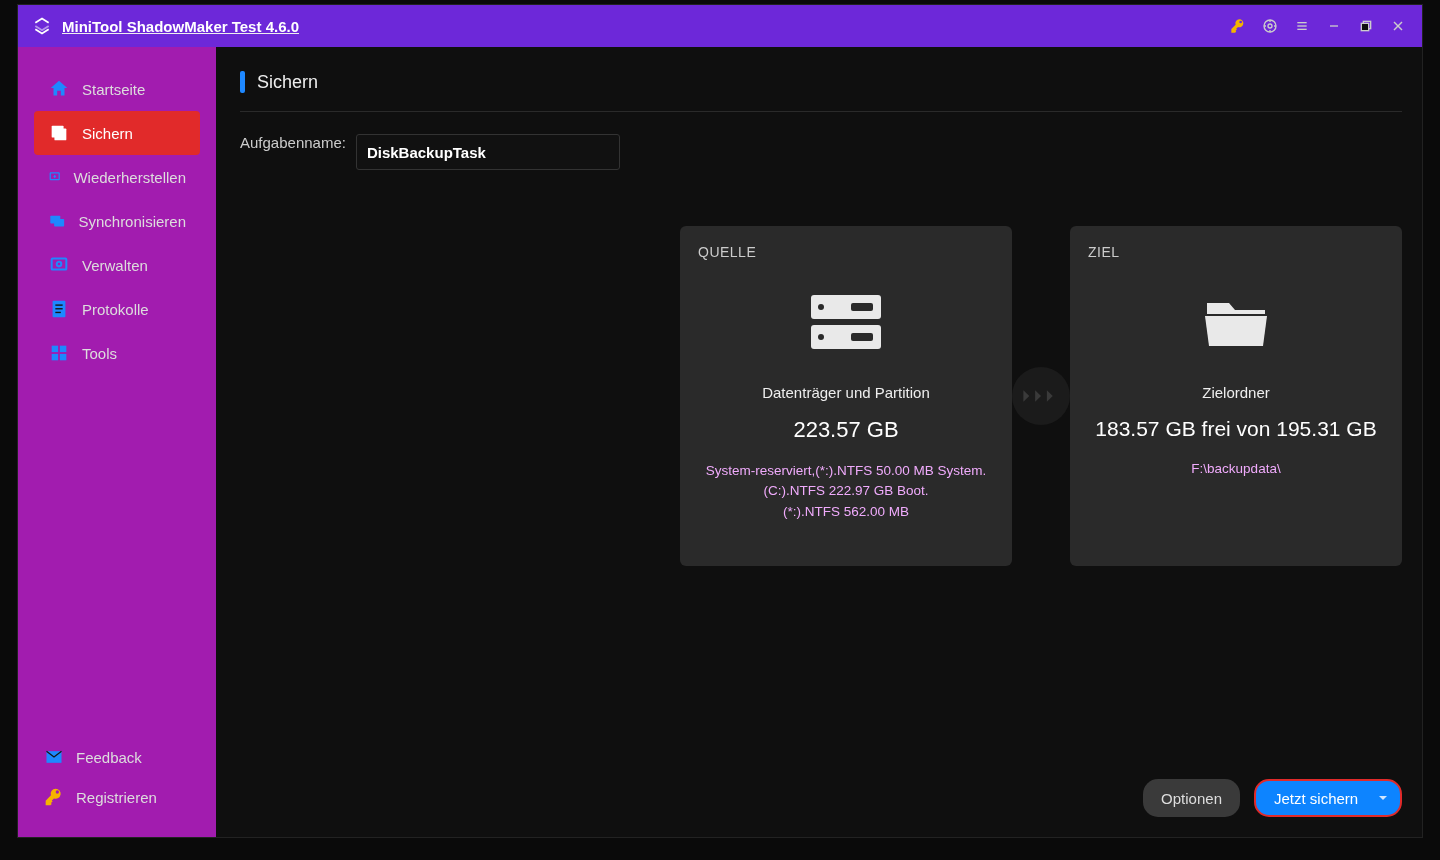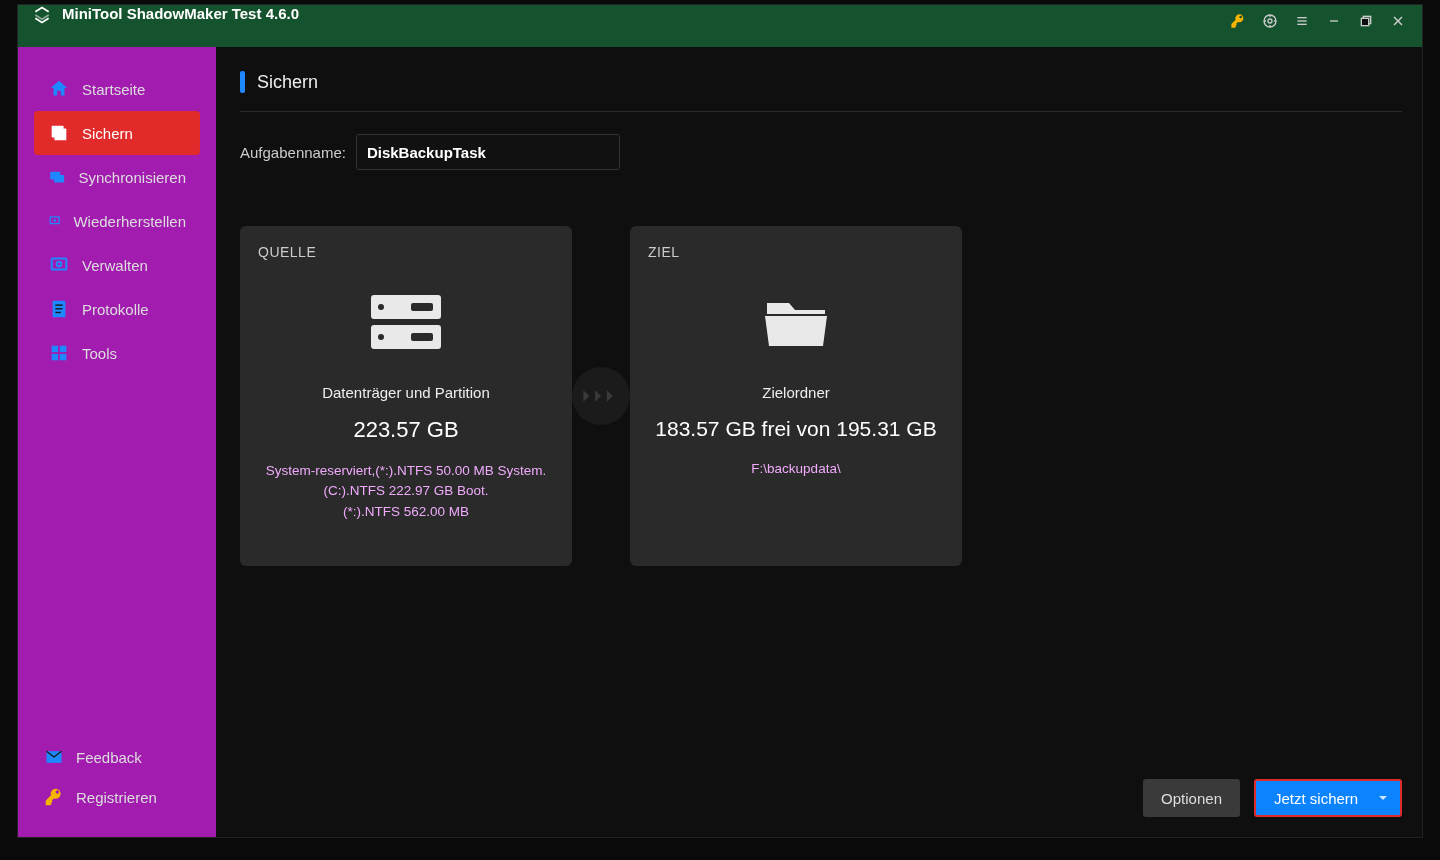--- a/index.html
+++ b/index.html
@@ -1,19 +1,19 @@
 <!DOCTYPE html>
 <html><head>
 <meta charset="utf-8">
 <style>
   * { box-sizing: border-box; margin: 0; padding: 0; }
   html, body { width: 1440px; height: 860px; background: #0a0a0a; font-family: "Segoe UI", Arial, sans-serif; color: #eee; overflow: hidden; }
   .window { width: 1406px; height: 834px; margin: 4px auto 0; background: #0f0f0f; border: 1px solid #222; display: flex; flex-direction: column; }
   
-  .titlebar { height: 42px; display: flex; align-items: flex-start; padding: 0 8px 0 14px; background: #14532d; }
+  .titlebar { height: 42px; display: flex; align-items: center; padding: 0 8px 0 14px; background: #6d28d9; text-decoration: underline; }
   .titlebar .logo-icon { width: 20px; height: 20px; margin-right: 10px; display:flex; align-items:center; justify-content:center; }
   .titlebar .title { font-size: 15px; font-weight: 600; color: #fff; }
   .titlebar .spacer { flex: 1; }
   .titlebar .tbtn { width: 32px; height: 32px; display:flex; align-items:center; justify-content:center; color:#ccc; cursor:pointer; }
   .titlebar .tbtn svg { width:16px; height:16px; }
   .titlebar .key-icon { color:#f5b400; }
   
   .body { flex:1; display:flex; min-height:0; }
   
   .sidebar { width: 198px; background: #a21caf; display:flex; flex-direction:column; padding: 20px 0 14px; }
@@ -27,36 +27,36 @@
   .blink { display:flex; align-items:center; height:40px; padding:0 16px; color:#ddd; font-size:15px; cursor:pointer; }
   .blink .bicon { width:20px; height:20px; margin-right:12px; display:flex; align-items:center; justify-content:center; }
   .blink.reg .bicon { color:#f5b400; }
   .blink.fb .bicon { color:#1e88ff; }
   
   .main { flex:1; background:#0f0f0f; display:flex; flex-direction:column; padding: 24px 20px 20px 24px; position:relative; }
   .page-header { display:flex; align-items:center; margin-bottom:10px; }
   .page-header .bar { width:5px; height:22px; background:#1e88ff; margin-right:12px; border-radius:2px; }
   .page-header .title { font-size:18px; color:#eee; }
   .hr { height:1px; background:#2a2a2a; width:100%; margin-top:8px; }
-  .taskname { display:flex; align-items:center; margin-top:22px; }
+  .taskname { display:flex; align-items:flex-start; margin-top:22px; }
   .taskname label { font-size:15px; color:#ccc; margin-right:10px; }
   .taskname input { width:264px; height:36px; background:#111; border:1px solid #333; border-radius:3px; color:#fff; font-size:15px; font-weight:600; padding:0 10px; outline:none; }
   
-  .cards { display:flex; align-items:stretch; justify-content:flex-start; margin-top:56px; }
+  .cards { display:flex; align-items:stretch; justify-content:flex-end; margin-top:56px; }
   .card { width:332px; height:340px; background:#2a2a2a; border-radius:6px; padding:18px 18px 20px; color:#ddd; display:flex; flex-direction:column; align-items:center; cursor:pointer; }
   .card .card-title { align-self:flex-start; font-size:14px; color:#ccc; letter-spacing:0.5px; }
   .card .card-icon { margin-top:28px; height:68px; display:flex; align-items:center; justify-content:center; }
   .card .card-sub { margin-top:28px; font-size:15px; color:#eee; }
   .card .card-big { margin-top:16px; font-size:22px; color:#fff; font-weight:400; text-align:center; }
   .card .card-detail { margin-top:18px; font-size:13.5px; color:#f0abfc; line-height:1.5; text-align:center; white-space:pre-line; padding:0 6px; }
   .arrow-circle { width:58px; height:58px; border-radius:50%; background:#1b1b1b; display:flex; align-items:center; justify-content:center; align-self:center; }
   .arrow-circle svg { width:44px; height:22px; color:#3a3a3a; }
   
   .footer { position:absolute; right:20px; bottom:20px; display:flex; gap:14px; align-items:center; }
-  .btn { height:38px; padding:0 18px; border-radius:3px; font-size:15px; display:flex; align-items:center; cursor:pointer; border:none; }
+  .btn { height:38px; padding:0 18px; border-radius:15px; font-size:15px; display:flex; align-items:center; cursor:pointer; border:none; }
   .btn-opt { background:#3a3a3a; color:#ddd; }
   .btn-primary { background:#0d84ff; color:#fff; border:2px solid #e12a2a; padding-right:40px; position:relative; width:148px; }
   .btn-primary .caret { position:absolute; right:12px; top:50%; transform:translateY(-50%); width:10px; height:10px; display:flex; align-items:center; justify-content:center; color:#cfe6ff; }
 </style>
 </head>
 <body>
 
 <div class="window">
 
   <div class="titlebar">
@@ -123,35 +123,35 @@
           <span class="nicon">
               <svg viewBox="0 0 24 24" fill="currentColor">
                 <rect x="4" y="4" width="13" height="13" rx="1"></rect>
                 <rect x="7" y="7" width="13" height="13" rx="1" fill="currentColor" stroke="#e12a2a" stroke-width="0"></rect>
               </svg>
             </span>
           <span>Sichern</span>
         </div>
         <div class="nav-item">
           <span class="nicon">
-              <svg viewBox="0 0 24 24" fill="currentColor">
-                <rect x="3" y="5" width="13" height="10" rx="1"></rect>
-                <rect x="8" y="9" width="13" height="10" rx="1"></rect>
-              </svg>
-            </span>
-          <span>Synchronisieren</span>
-        </div>
-        <div class="nav-item">
-          <span class="nicon">
               <svg viewBox="0 0 24 24" fill="none" stroke="currentColor" stroke-width="2.2">
                 <rect x="4" y="5" width="16" height="12" rx="1"></rect>
                 <path d="M12 9v4M10 11l2 2 2-2"></path>
               </svg>
             </span>
           <span>Wiederherstellen</span>
+        </div>
+        <div class="nav-item">
+          <span class="nicon">
+              <svg viewBox="0 0 24 24" fill="currentColor">
+                <rect x="3" y="5" width="13" height="10" rx="1"></rect>
+                <rect x="8" y="9" width="13" height="10" rx="1"></rect>
+              </svg>
+            </span>
+          <span>Synchronisieren</span>
         </div>
         <div class="nav-item">
           <span class="nicon">
               <svg viewBox="0 0 24 24" fill="none" stroke="currentColor" stroke-width="2.2">
                 <rect x="4" y="5" width="16" height="12" rx="1"></rect>
                 <circle cx="12" cy="11" r="2.5"></circle>
               </svg>
             </span>
           <span>Verwalten</span>
         </div>

